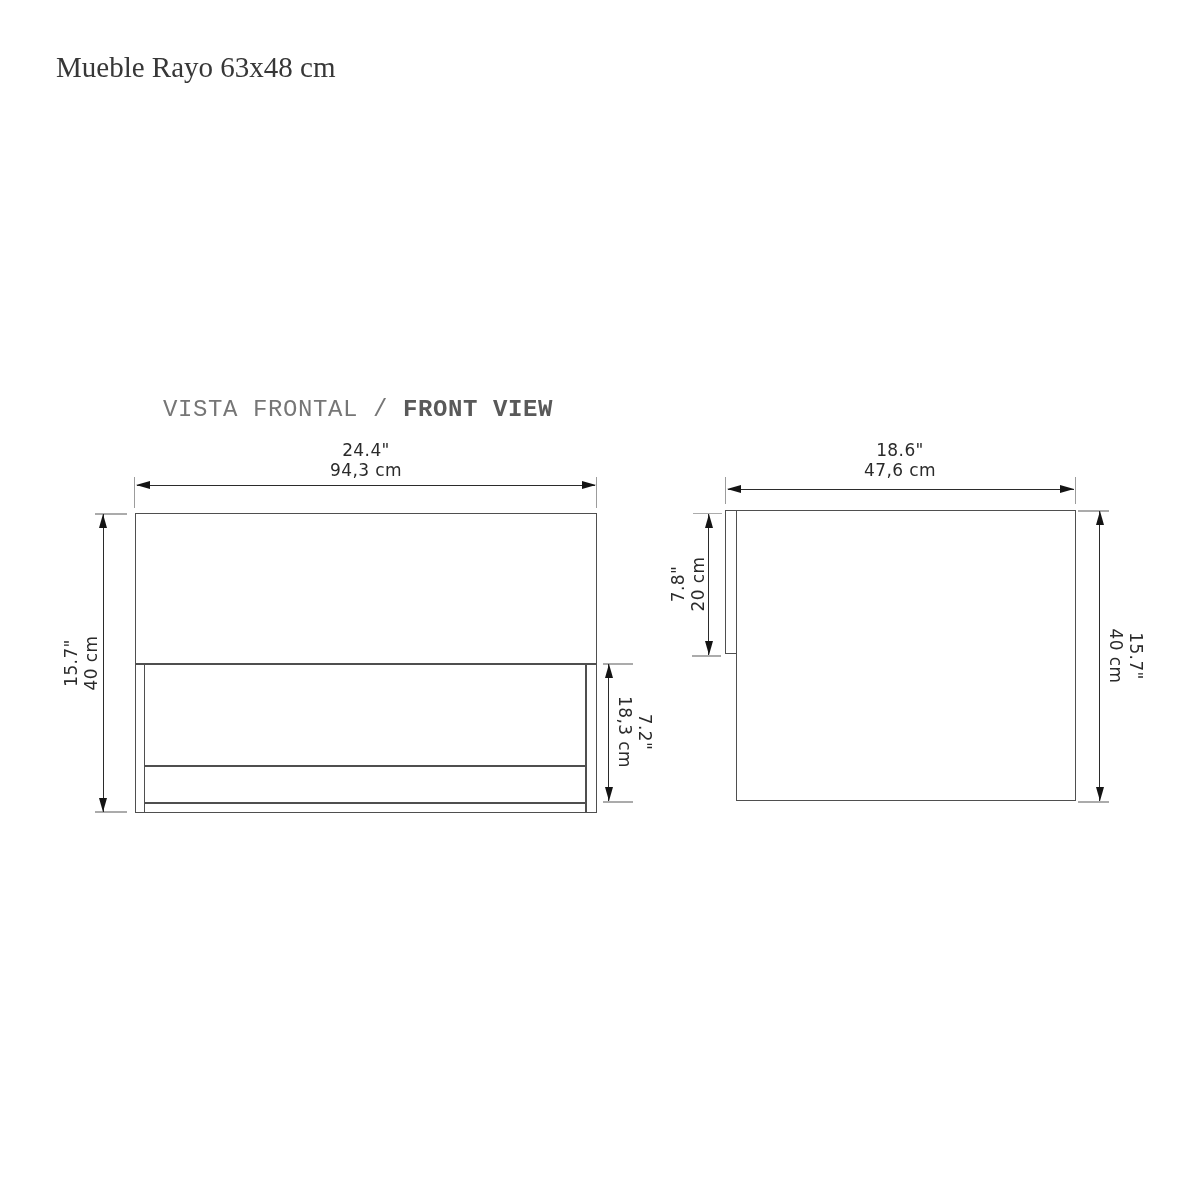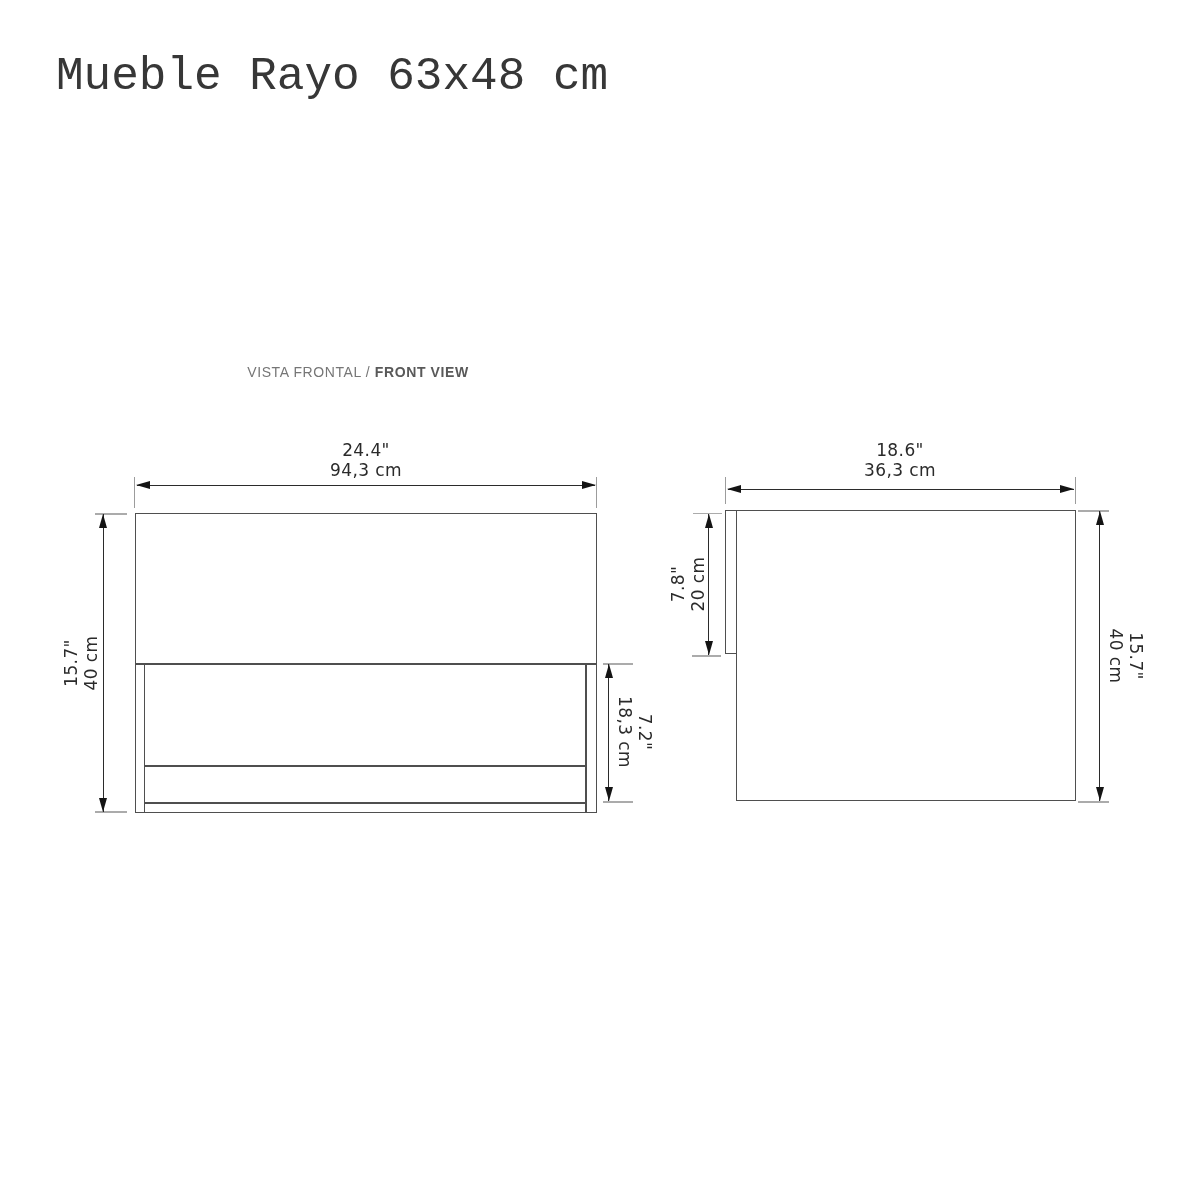--- a/index.html
+++ b/index.html
@@ -3,27 +3,27 @@
 <meta charset="utf-8">
 <style>
   html,body{margin:0;padding:0;background:#fff;}
   #stage{
     position:relative;width:1200px;height:1200px;background:#ffffff;overflow:hidden;
     font-family:"DejaVu Sans","Liberation Sans",sans-serif;
   }
   
   .title{
     position:absolute;left:56px;top:51px;
-    font-family:Liberation Mono, monospace;
-    font-size:46px;font-weight:400;color:#373737;letter-spacing:0;white-space:nowrap;
+    font-family:Liberation Serif, serif;
+    font-size:29px;font-weight:400;color:#373737;letter-spacing:0;white-space:nowrap;
   }
   .caption{
-    position:absolute;top:364px;transform:translateX(-50%);
-    font-family:Liberation Sans, sans-serif;
-    font-size:14px;color:#767676;letter-spacing:.6px;white-space:nowrap;
+    position:absolute;top:396px;transform:translateX(-50%);
+    font-family:Liberation Mono, monospace;
+    font-size:24px;color:#767676;letter-spacing:.6px;white-space:nowrap;
   }
   .caption .en-bold{font-weight:700;color:#595959;}
   .caption .en-italic{font-style:italic;color:#636363;}
   
   .dim-label{
     position:absolute;transform:translateX(-50%);
     font-size:17px;color:#2a2a2a;letter-spacing:.4px;line-height:20px;
     text-align:center;white-space:nowrap;
   }
   .vlabel{
@@ -108,21 +108,21 @@
     <div class="furn-box" style="left:725px;top:510px;width:12px;height:144px;"></div>
 
     <div>
       <div class="ext-v" style="left:725px;top:477px;height:27px;"></div>
       <div class="ext-v" style="left:1075px;top:477px;height:27px;"></div>
       <div class="dim-h" style="left:728px;top:489px;width:346px;"></div>
       <div class="arr arr-left" style="left:727px;top:485px;"></div>
       <div class="arr arr-right" style="left:1060px;top:485px;"></div>
       <div class="dim-label" style="left:900px;top:440px;">
         <div>18.6"</div>
-        <div>36,3 cm</div>
+        <div>47,6 cm</div>
       </div>
     </div>
 
     <div>
       <div class="tick-h" style="left:693px;top:512.5px;width:29px;"></div>
       <div class="tick-h" style="left:692px;top:655px;width:29px;"></div>
       <div class="dim-v" style="left:708px;top:514px;height:141px;"></div>
       <div class="arr arr-up" style="left:704.5px;top:514px;"></div>
       <div class="arr arr-down" style="left:704.5px;top:641px;"></div>
       <div class="vlabel rot-ccw" style="left:688px;top:584px;">

